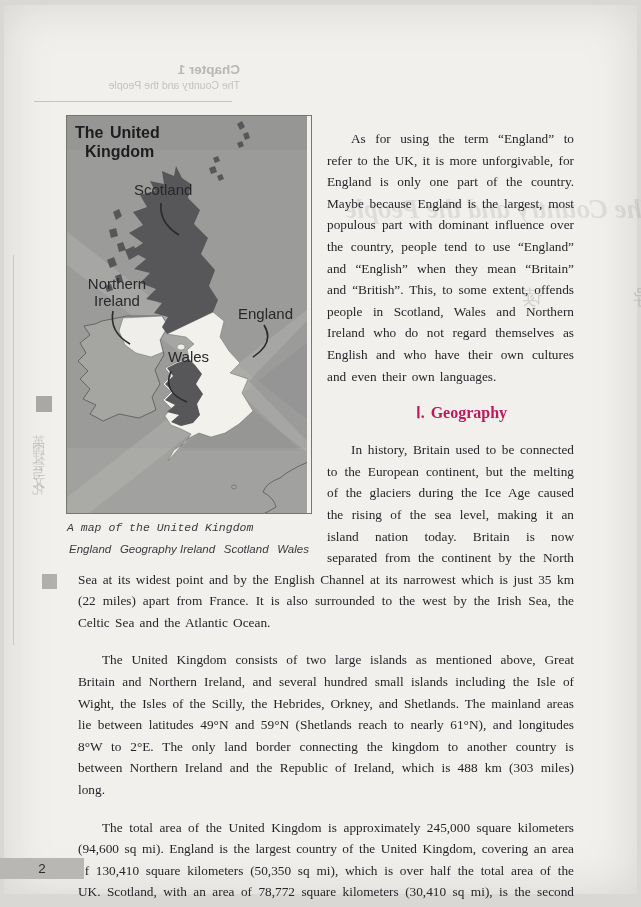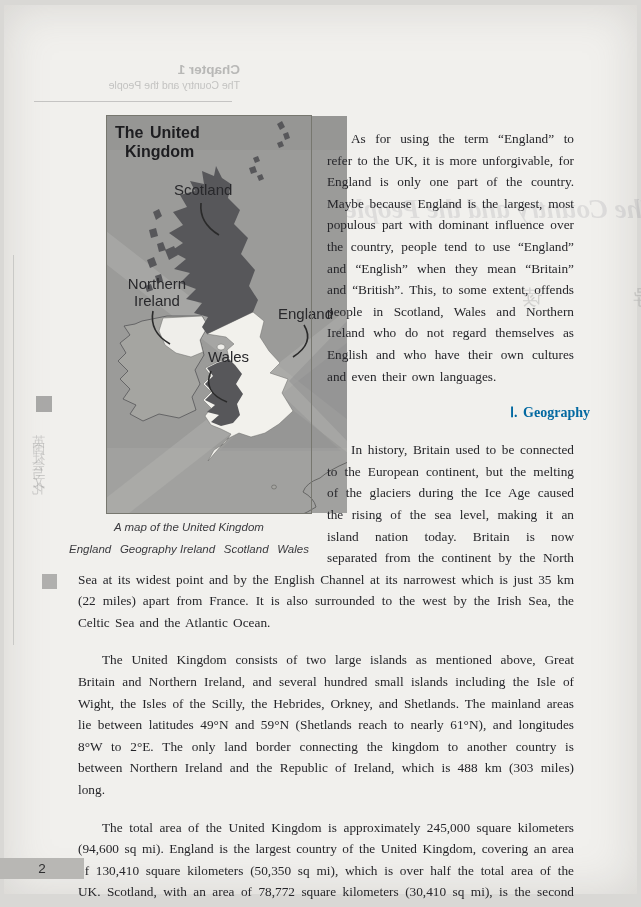--- a/index.html
+++ b/index.html
@@ -36,35 +36,35 @@
   
   .content{
     position:absolute;left:62px;top:112px;width:528px;
     font-size:13.3px;line-height:21.6px;color:#26262a;
     text-align:justify;word-spacing:2px;
   }
   .content p{margin:16px;text-indent:24px;}
   .map-block{
     float:left;width:244px;margin:4px 16px 4px 5px;
   }
-  .map-frame{outline:1px solid #77776f;line-height:0;margin-left:40px;}
+  .map-frame{outline:1px solid #77776f;line-height:0;}
   .map-caption{
-    font-family:Liberation Sans, sans-serif;font-style:italic;
+    font-family:Liberation Mono, monospace;font-style:italic;
     font-size:11.5px;line-height:15px;color:#3a3a3e;
-    text-align:center;margin-top:7px;word-spacing:0;
+    text-align:left;margin-top:7px;word-spacing:0;
   }
   .map-legend{
     display:flex;justify-content:space-between;
     font-family:"Liberation Sans", sans-serif;font-style:italic;
     font-size:11.5px;line-height:15px;color:#3a3a3e;
     margin-top:7px;padding:0 2px;word-spacing:0;
   }
   h2.geo{
-    font-size:14px;line-height:20px;margin:13px 0 10px;
-    font-weight:bold;color:#0369a1;text-indent:6px;text-align:right;
+    font-size:16px;line-height:20px;margin:13px 0 10px;
+    font-weight:bold;color:#be185d;text-indent:6px;text-align:center;
   }
   .landscape-wrap{margin:9px 0 7px;text-indent:0;}
   .landscape{
     display:inline-block;background:#b2b1ae;color:#17171a;
     font-weight:bold;font-size:14.5px;line-height:18px;padding:1px 4px 1px 2px;
   }
   
   .pagebar{
     position:absolute;left:0;top:858px;width:84px;height:21px;
     background:#b8b7b4;display:flex;align-items:center;justify-content:center;

